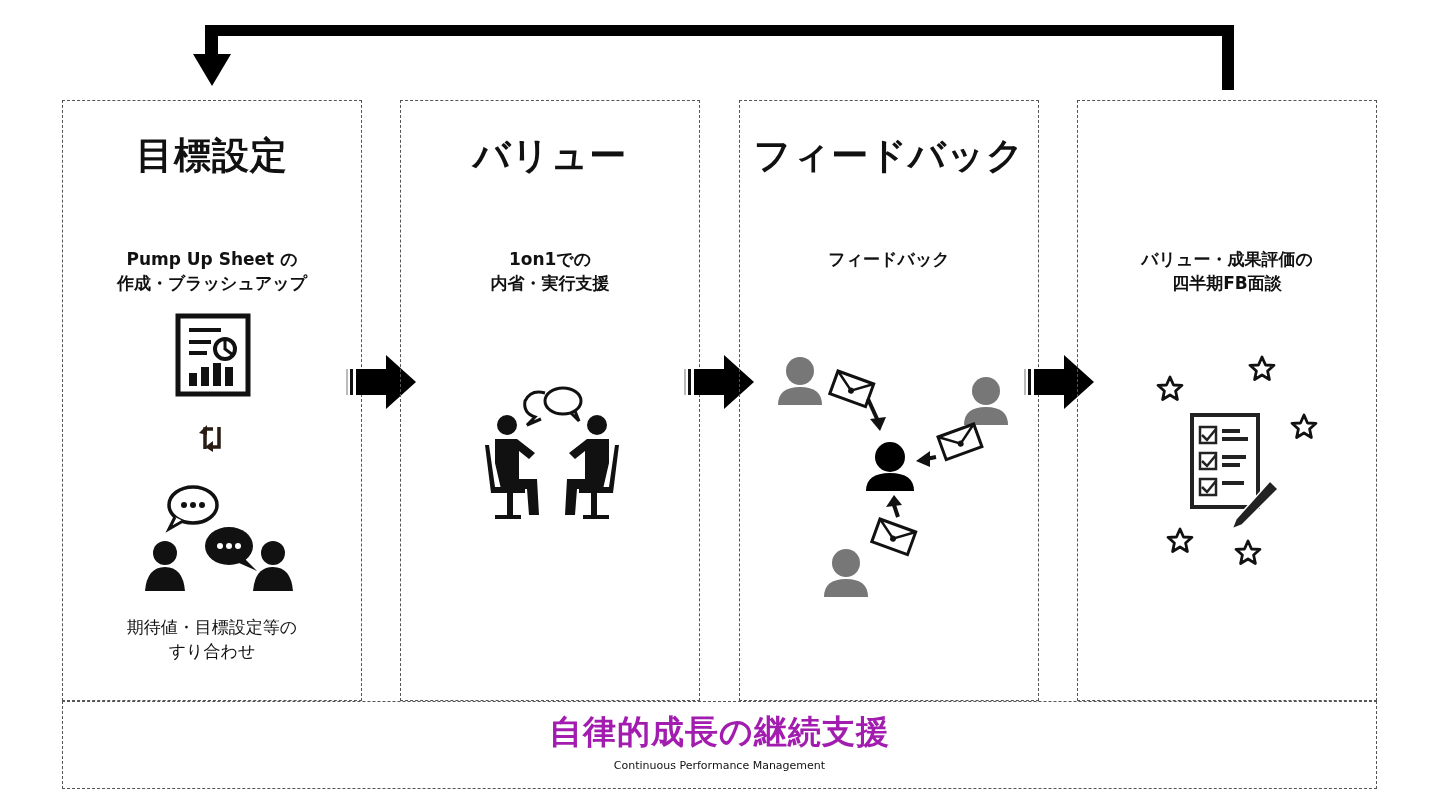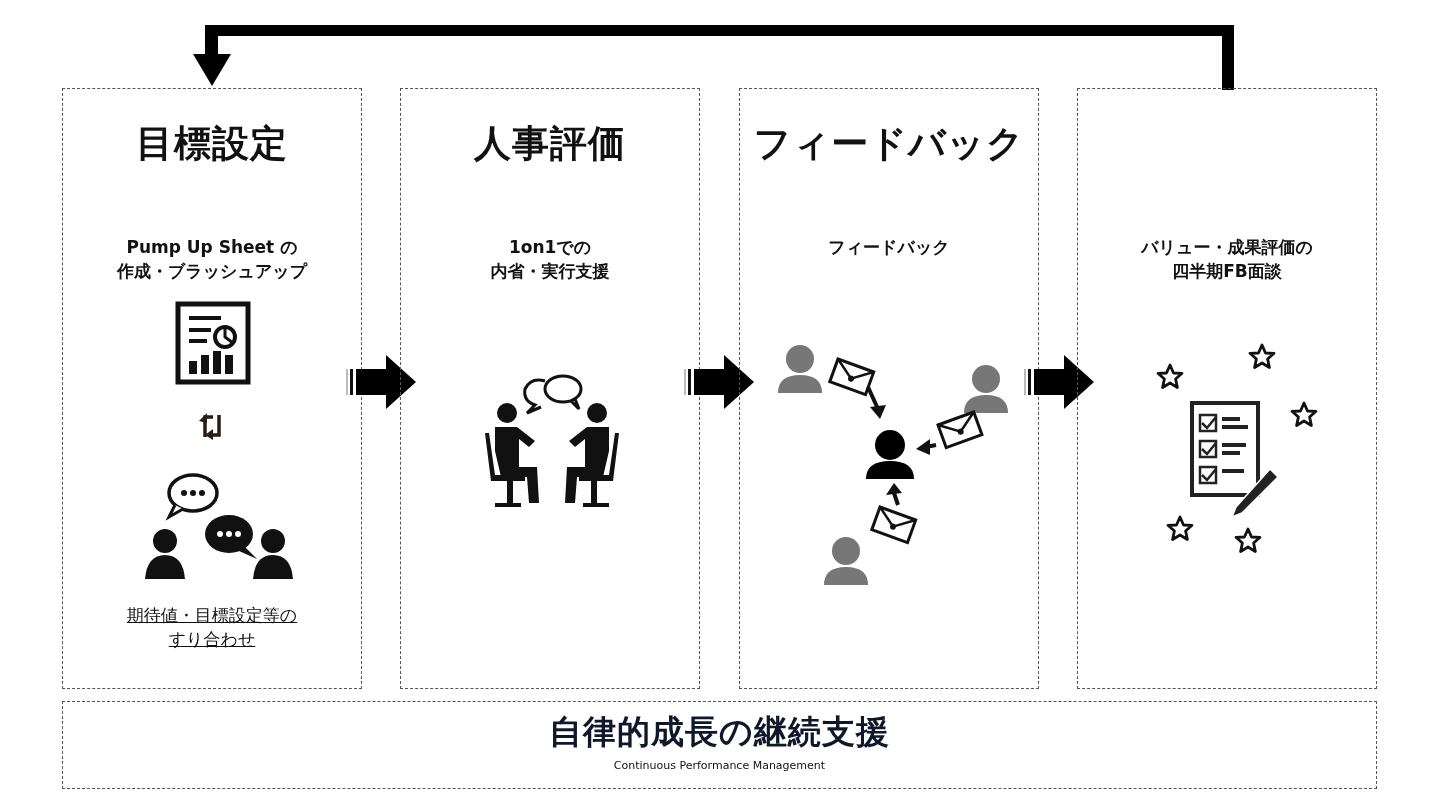--- a/index.html
+++ b/index.html
@@ -1,33 +1,33 @@
 <!DOCTYPE html>
 <html><head>
 <meta charset="utf-8">
 <style>
   html, body { margin: 0; padding: 0; background: #ffffff; }
   body { width: 1440px; height: 810px; position: relative; overflow: hidden;
          font-family: "DejaVu Sans", "Liberation Sans", sans-serif; color: #111; }
-  .panel { position: absolute; top: 88px; width: 300px; height: 601px;
+  .panel { position: absolute; top: 100px; width: 300px; height: 601px;
            border: 1.5px dashed #555; box-sizing: border-box; }
   .panel-title { position: absolute; top: 30px; left: 0; right: 0; text-align: center;
                  font-size: 37px; font-weight: bold; letter-spacing: 1px; color: #111; }
   .panel-desc { position: absolute; top: 146px; left: 0; right: 0; text-align: center;
                 font-size: 17px; line-height: 24px; color: #111; }
   .panel-desc span { display: block; font-weight: bold; }
   .lower-desc { position: absolute; top: 514px; left: 0; right: 0; text-align: center;
-                font-size: 17px; line-height: 24px; color: #111; text-decoration: underline; }
+                font-size: 17px; line-height: 24px; color: #111; }
   .lower-desc span { display: block; }
   .icon { position: absolute; }
   .flow-arrow { position: absolute; top: 352px; width: 70px; height: 60px; }
   .bottom-box { position: absolute; left: 62px; top: 701px; width: 1315px; height: 88px;
                 border: 1.5px dashed #555; box-sizing: border-box; text-align: center; }
   .bottom-title { position: absolute; top: 8px; left: 0; right: 0; font-size: 33px;
-                  font-weight: bold; letter-spacing: 1px; color: #0f172a; }
+                  font-weight: bold; letter-spacing: 1px; color: #a21caf; }
   .bottom-sub { position: absolute; top: 57px; left: 0; right: 0; font-size: 11px; color: #111; }
   #loop-arrow { position: absolute; left: 0; top: 0; }
 </style>
 </head>
 <body>
 
 <svg id="loop-arrow" width="1440" height="100">
   <path d="M1234 90 L1234 25 L205 25 L205 36 L1222 36 L1222 90 Z" fill="#000"></path>
   <rect x="205" y="25" width="13" height="30" fill="#000"></rect>
   <polygon points="193,54 231,54 212,86" fill="#000"></polygon>
@@ -80,21 +80,21 @@
 </div>
 
 <svg class="flow-arrow" style="left:346px;" viewBox="0 0 70 60">
   <rect x="0" y="17" width="2" height="26" fill="#bbb"></rect>
   <rect x="4" y="17" width="3" height="26" fill="#111"></rect>
   <rect x="10" y="17" width="32" height="26" fill="#000"></rect>
   <polygon points="40,3 70,30 40,57" fill="#000"></polygon>
 </svg>
 
 <div class="panel" style="left:400px;">
-  <div class="panel-title">人事評価</div>
+  <div class="panel-title">バリュー</div>
   <div class="panel-desc">
     <span>1on1での</span>
     <span>内省・実行支援</span>
   </div>
   <svg class="icon" style="left:78px; top:282px;" width="146" height="142">
     <path d="M66 10 Q52 6 46 18 Q44 30 56 34 L48 42 L62 36" fill="none" stroke="#111" stroke-width="3"></path>
     <ellipse cx="84" cy="18" rx="18" ry="13" fill="none" stroke="#111" stroke-width="3"></ellipse>
     <path d="M92 30 L100 38 L96 28" fill="none" stroke="#111" stroke-width="3"></path>
     <circle cx="28" cy="42" r="10" fill="#111"></circle>
     <path d="M16 56 L38 56 L56 70 L50 76 L40 68 L40 96 L58 96 L60 132 L50 132 L48 106 L22 106 L16 80 Z" fill="#111"></path>

